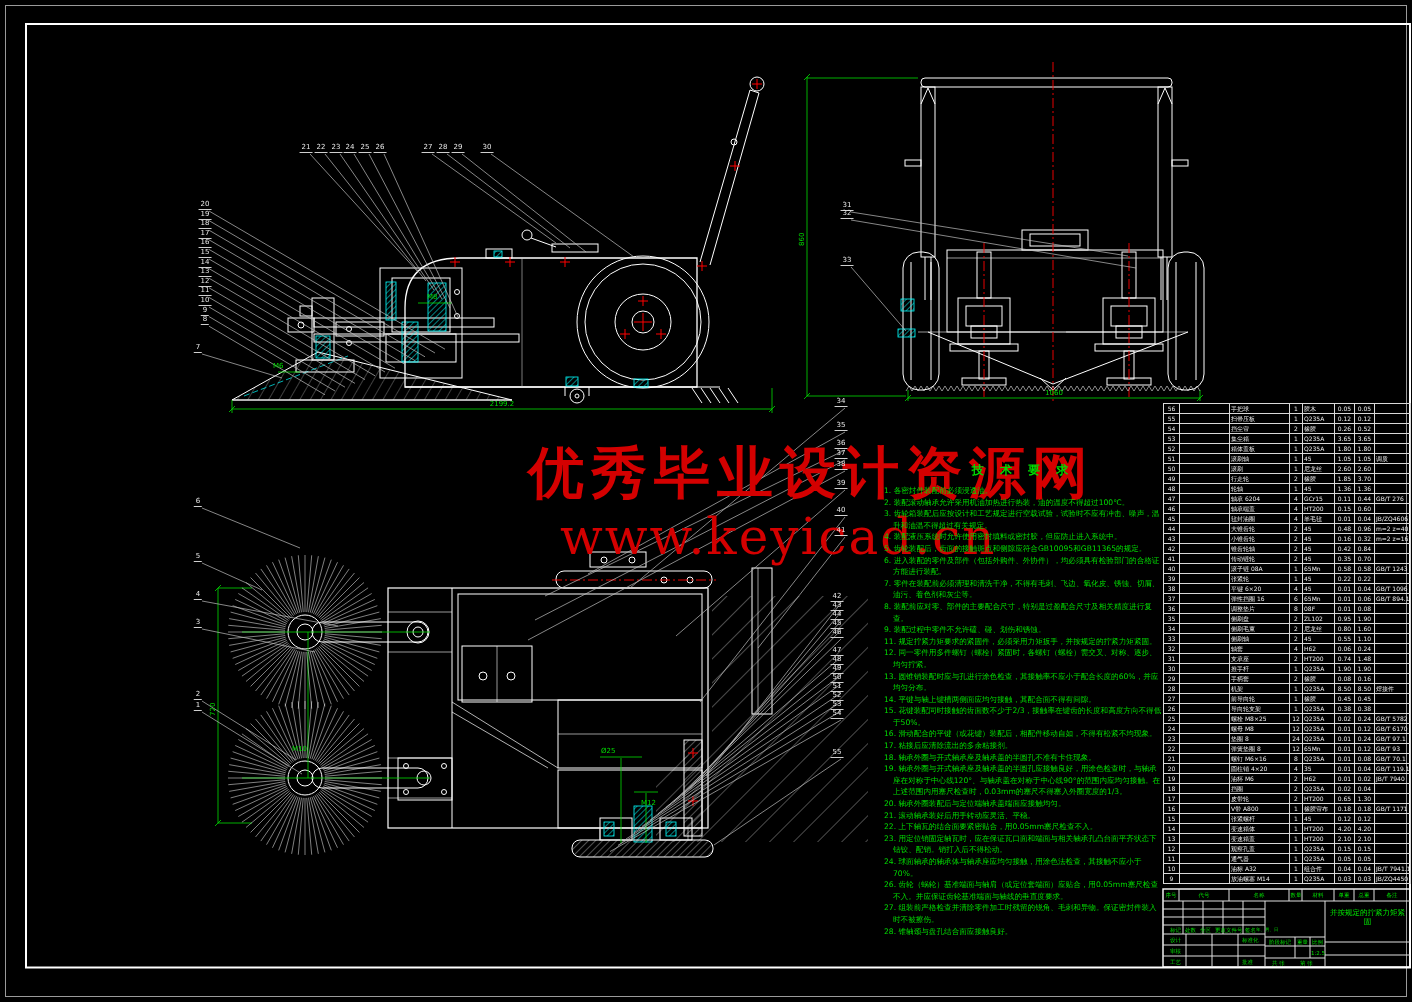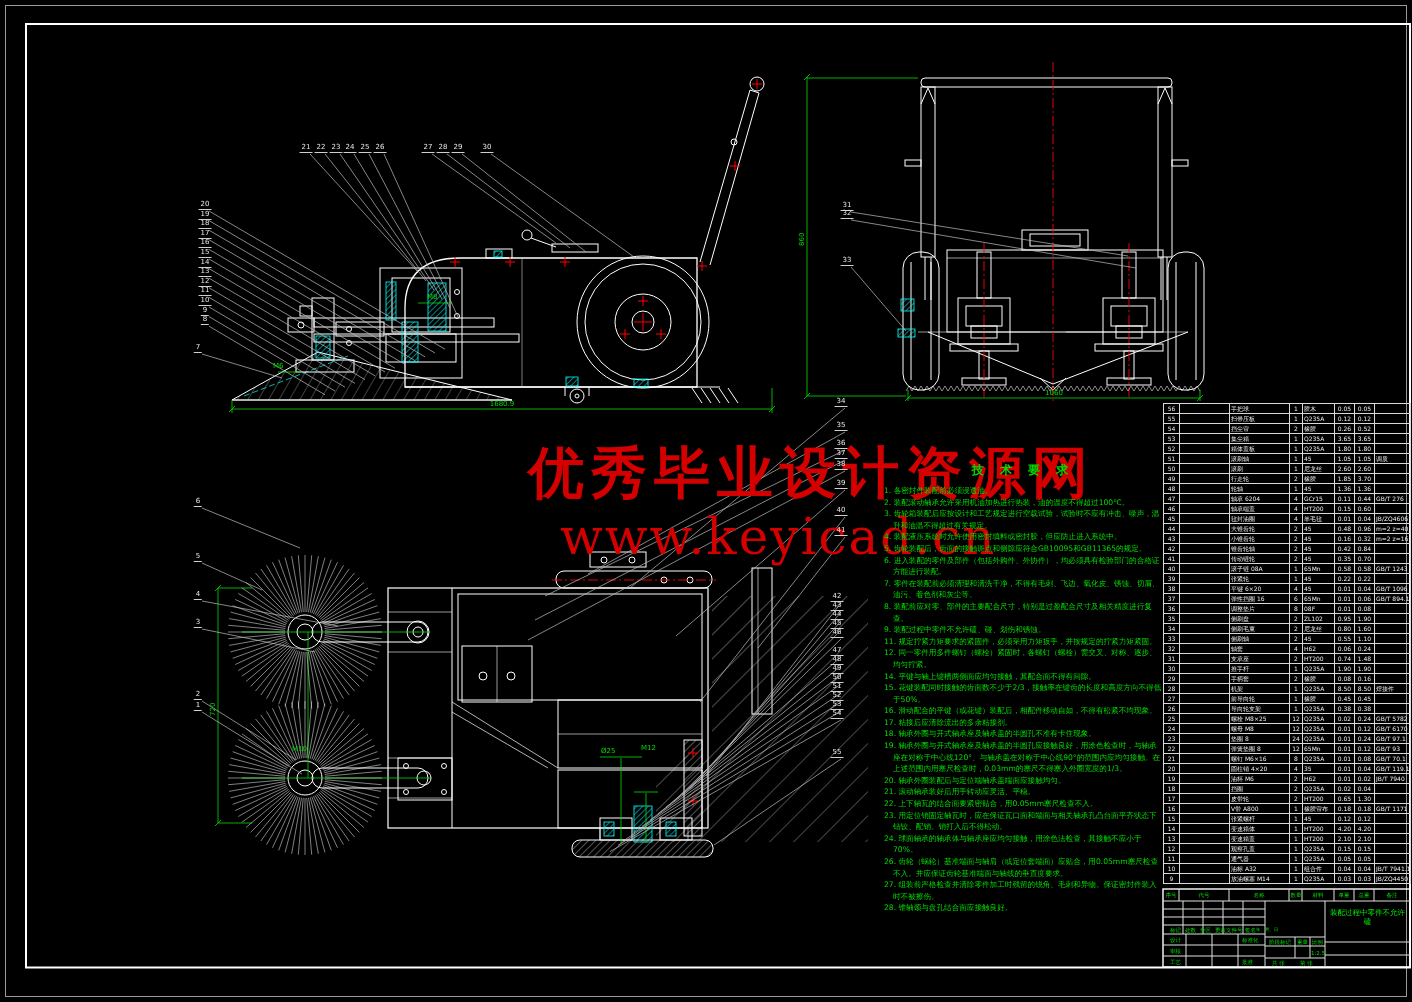--- a/index.html
+++ b/index.html
@@ -514,20 +514,21 @@
         <div class="tech-item">2. 装配滚动轴承允许采用机油加热进行热装，油的温度不得超过100℃。</div>
         <div class="tech-item">3. 齿轮箱装配后应按设计和工艺规定进行空载试验，试验时不应有冲击、噪声，温升和油温不得超过有关规定。</div>
         <div class="tech-item">4. 装配液压系统时允许使用密封填料或密封胶，但应防止进入系统中。</div>
         <div class="tech-item">5. 齿轮装配后，齿面的接触斑点和侧隙应符合GB10095和GB11365的规定。</div>
         <div class="tech-item">6. 进入装配的零件及部件（包括外购件、外协件），均必须具有检验部门的合格证方能进行装配。</div>
         <div class="tech-item">7. 零件在装配前必须清理和清洗干净，不得有毛刺、飞边、氧化皮、锈蚀、切屑、油污、着色剂和灰尘等。</div>
         <div class="tech-item">8. 装配前应对零、部件的主要配合尺寸，特别是过盈配合尺寸及相关精度进行复查。</div>
         <div class="tech-item">9. 装配过程中零件不允许磕、碰、划伤和锈蚀。</div>
         <div class="tech-item">11. 规定拧紧力矩要求的紧固件，必须采用力矩扳手，并按规定的拧紧力矩紧固。</div>
         <div class="tech-item">12. 同一零件用多件螺钉（螺栓）紧固时，各螺钉（螺栓）需交叉、对称、逐步、均匀拧紧。</div>
+        <div class="tech-item">13. 圆锥销装配时应与孔进行涂色检查，其接触率不应小于配合长度的60%，并应均匀分布。</div>
         <div class="tech-item">14. 平键与轴上键槽两侧面应均匀接触，其配合面不得有间隙。</div>
         <div class="tech-item">15. 花键装配同时接触的齿面数不少于2/3，接触率在键齿的长度和高度方向不得低于50%。</div>
         <div class="tech-item">16. 滑动配合的平键（或花键）装配后，相配件移动自如，不得有松紧不均现象。</div>
         <div class="tech-item">17. 粘接后应清除流出的多余粘接剂。</div>
         <div class="tech-item">18. 轴承外圈与开式轴承座及轴承盖的半圆孔不准有卡住现象。</div>
         <div class="tech-item">19. 轴承外圈与开式轴承座及轴承盖的半圆孔应接触良好，用涂色检查时，与轴承座在对称于中心线120°、与轴承盖在对称于中心线90°的范围内应均匀接触。在上述范围内用塞尺检查时，0.03mm的塞尺不得塞入外圈宽度的1/3。</div>
         <div class="tech-item">20. 轴承外圈装配后与定位端轴承盖端面应接触均匀。</div>
         <div class="tech-item">21. 滚动轴承装好后用手转动应灵活、平稳。</div>
         <div class="tech-item">22. 上下轴瓦的结合面要紧密贴合，用0.05mm塞尺检查不入。</div>
         <div class="tech-item">23. 用定位销固定轴瓦时，应在保证瓦口面和端面与相关轴承孔凸台面平齐状态下钻铰、配销。销打入后不得松动。</div>
@@ -1027,21 +1028,21 @@
           <td class="num">1</td>
           <td>Q235A</td>
           <td class="num">0.03</td>
           <td class="num">0.03</td>
           <td>JB/ZQ4450</td>
         </tr>
       </tbody>
   </table>
 
   <div id="tb-labels">
-    <div class="tb-title">装配过程中零件不允许磕</div>
+    <div class="tb-title">并按规定的拧紧力矩紧固</div>
     <div class="tb-label" style="left:1170px;top:927px">标记</div>
     <div class="tb-label" style="left:1185px;top:927px">处数</div>
     <div class="tb-label" style="left:1200px;top:927px">分区</div>
     <div class="tb-label" style="left:1215px;top:927px">更改文件号</div>
     <div class="tb-label" style="left:1245px;top:927px">签名</div>
     <div class="tb-label" style="left:1256px;top:927px;transform:scale(0.82);transform-origin:left top">年、月、日</div>
     <div class="tb-label" style="left:1170px;top:937px">设计</div>
     <div class="tb-label" style="left:1242px;top:937px">标准化</div>
     <div class="tb-label" style="left:1170px;top:948px">审核</div>
     <div class="tb-label" style="left:1170px;top:959px">工艺</div>
@@ -1055,29 +1056,29 @@
   <div class="tb-label" style="left: 1171px; top: 892px; transform: translateX(-50%);">序号</div>
       <div class="tb-label" style="left: 1204px; top: 892px; transform: translateX(-50%);">代号</div>
       <div class="tb-label" style="left: 1259px; top: 892px; transform: translateX(-50%);">名称</div>
       <div class="tb-label" style="left: 1296px; top: 892px; transform: translateX(-50%);">数量</div>
       <div class="tb-label" style="left: 1318px; top: 892px; transform: translateX(-50%);">材料</div>
       <div class="tb-label" style="left: 1344px; top: 892px; transform: translateX(-50%);">单重</div>
       <div class="tb-label" style="left: 1364px; top: 892px; transform: translateX(-50%);">总重</div>
       <div class="tb-label" style="left: 1392px; top: 892px; transform: translateX(-50%);">备注</div>
     </div>
 
-  <div class="dim c" style="left:502px;top:401px">1680.9</div>
+  <div class="dim c" style="left:502px;top:401px">2199.2</div>
   <div class="dim vdim" style="left:799px;top:246px">860</div>
   <div class="dim c" style="left:1054px;top:390px">1060</div>
   <div class="dim vdim" style="left:210px;top:716px">720</div>
   <div class="dim" style="left:427px;top:294px">M8</div>
   <div class="dim" style="left:273px;top:363px">M6</div>
   <div class="dim" style="left:292px;top:746px">M10</div>
   <div class="dim" style="left:601px;top:748px">Ø25</div>
-  <div class="dim" style="left:641px;top:745px">M12</div>
+  <div class="dim" style="left:641px;top:800px">M12</div>
 
   <div id="callout-layer">
       <div class="callout" style="left: 306px; top: 153px;">21</div>
       <div class="callout" style="left: 321px; top: 153px;">22</div>
       <div class="callout" style="left: 336px; top: 153px;">23</div>
       <div class="callout" style="left: 350px; top: 153px;">24</div>
       <div class="callout" style="left: 365px; top: 153px;">25</div>
       <div class="callout" style="left: 380px; top: 153px;">26</div>
       <div class="callout" style="left: 428px; top: 153px;">27</div>
       <div class="callout" style="left: 443px; top: 153px;">28</div>

